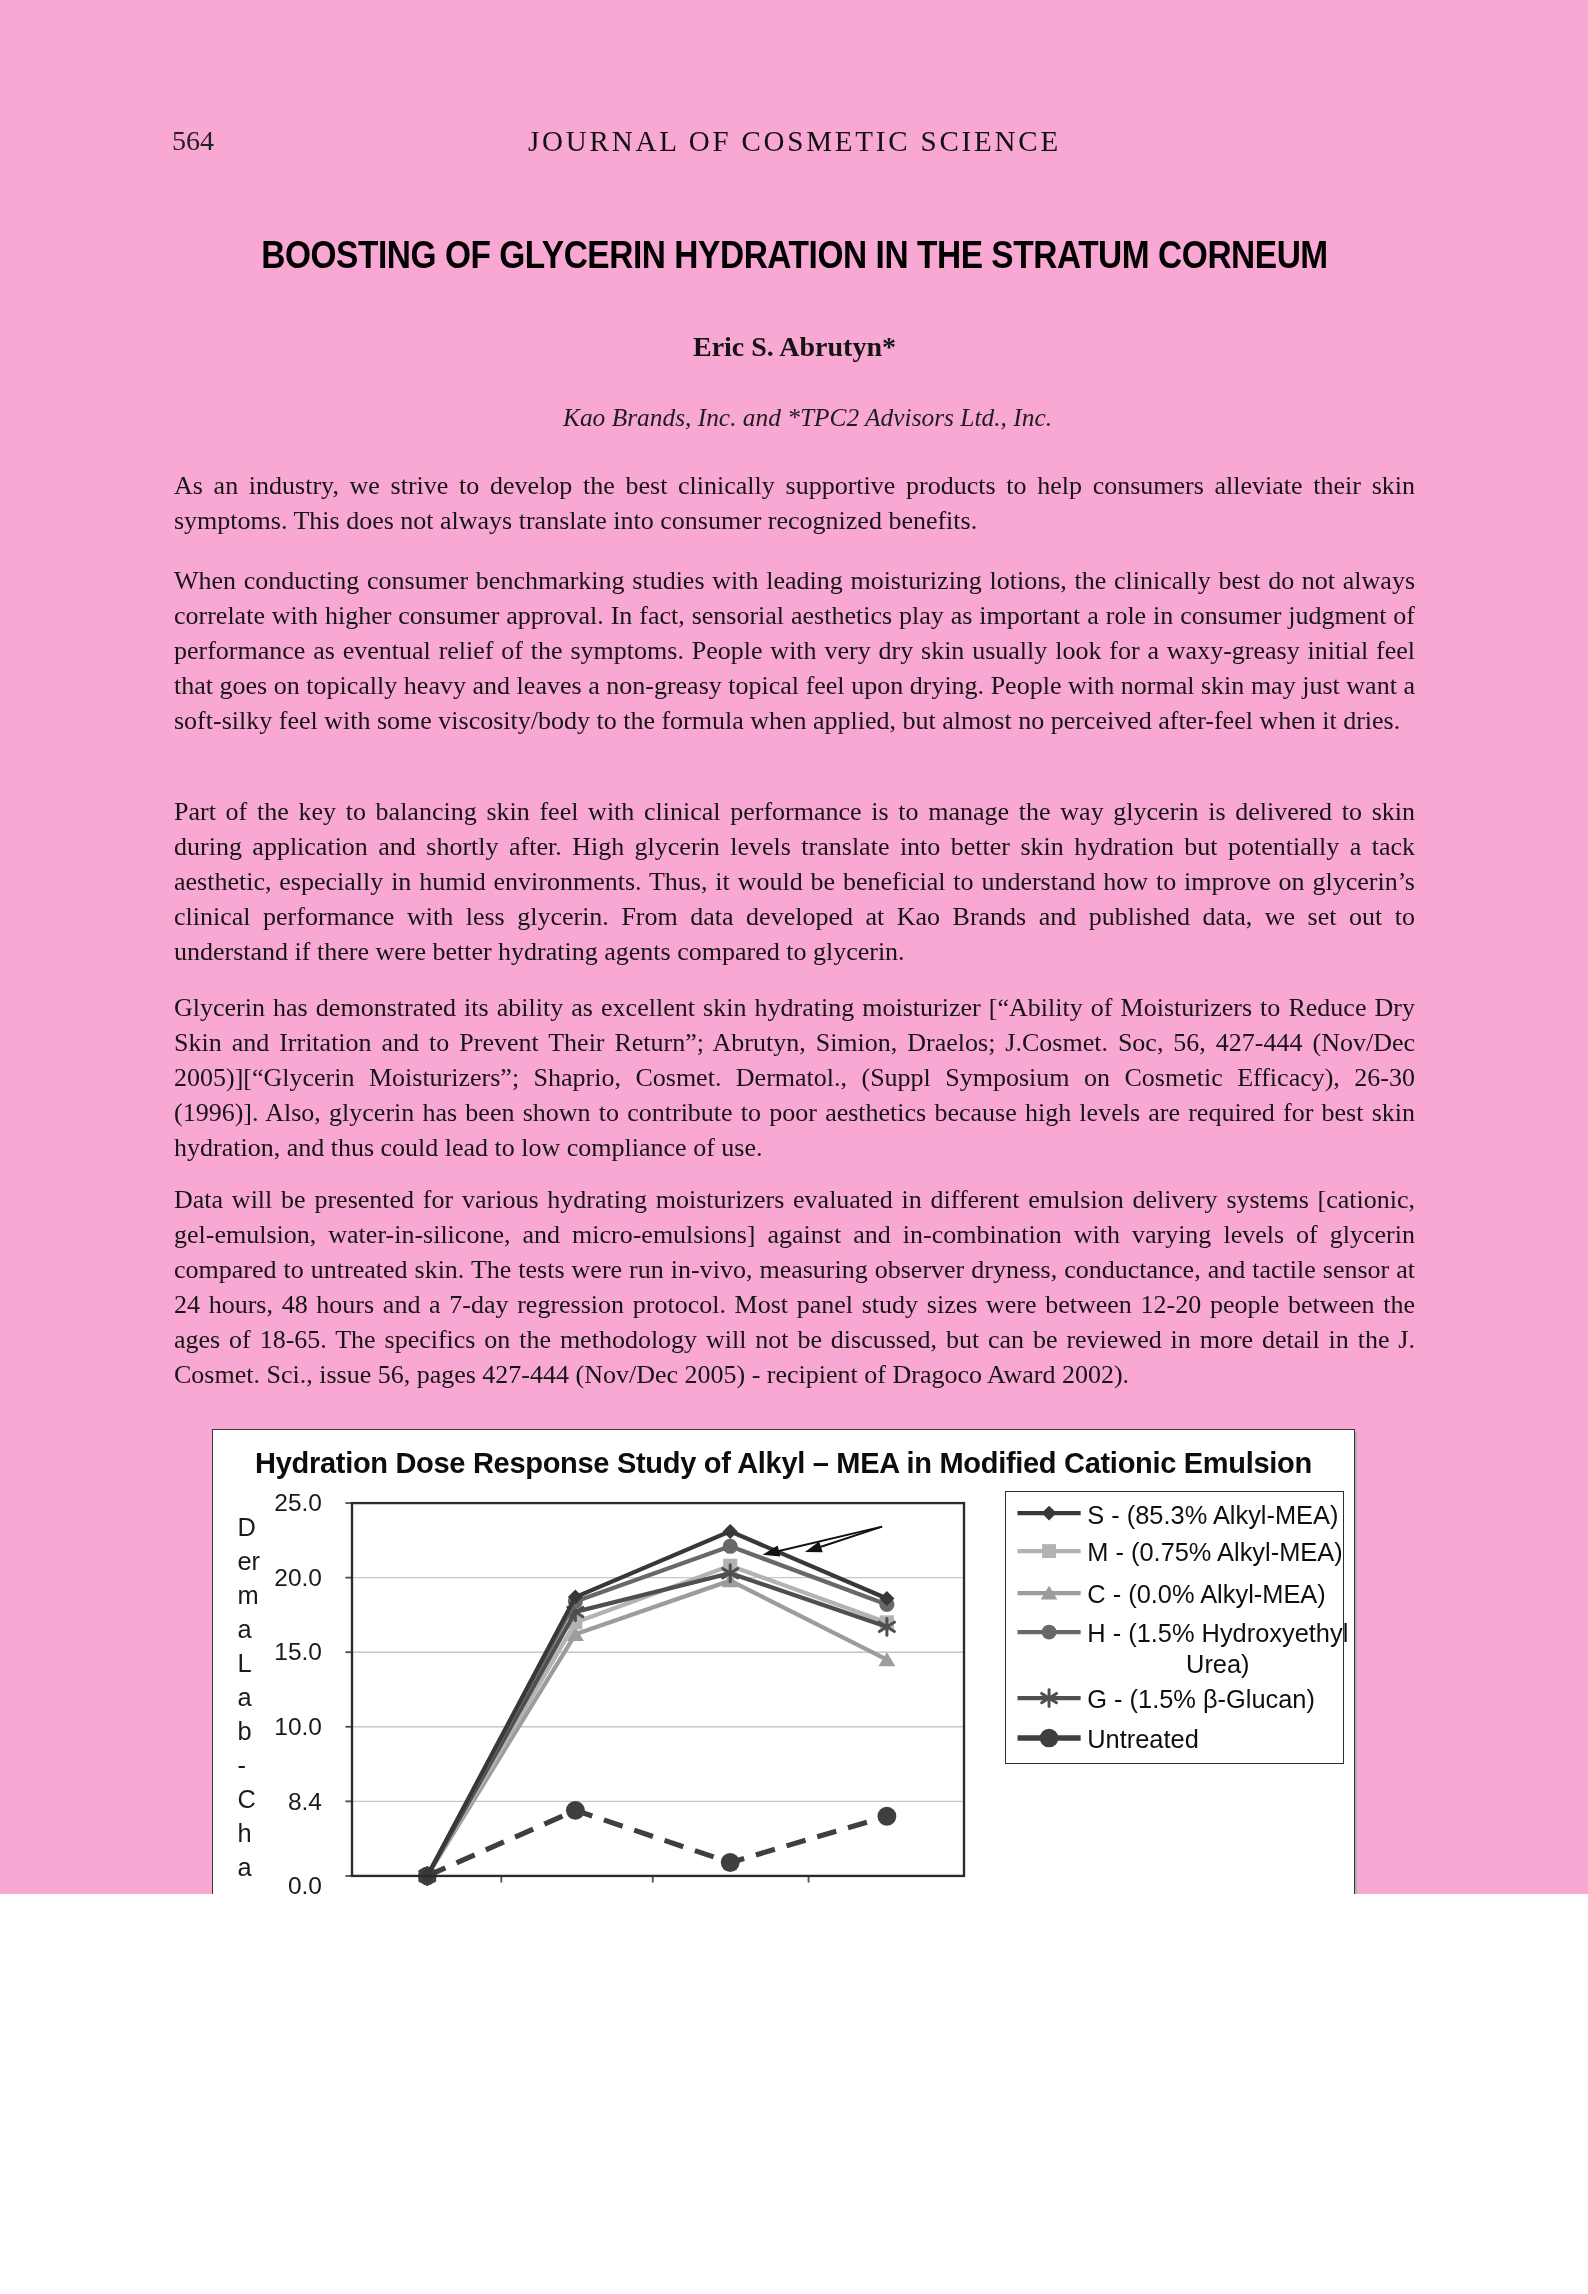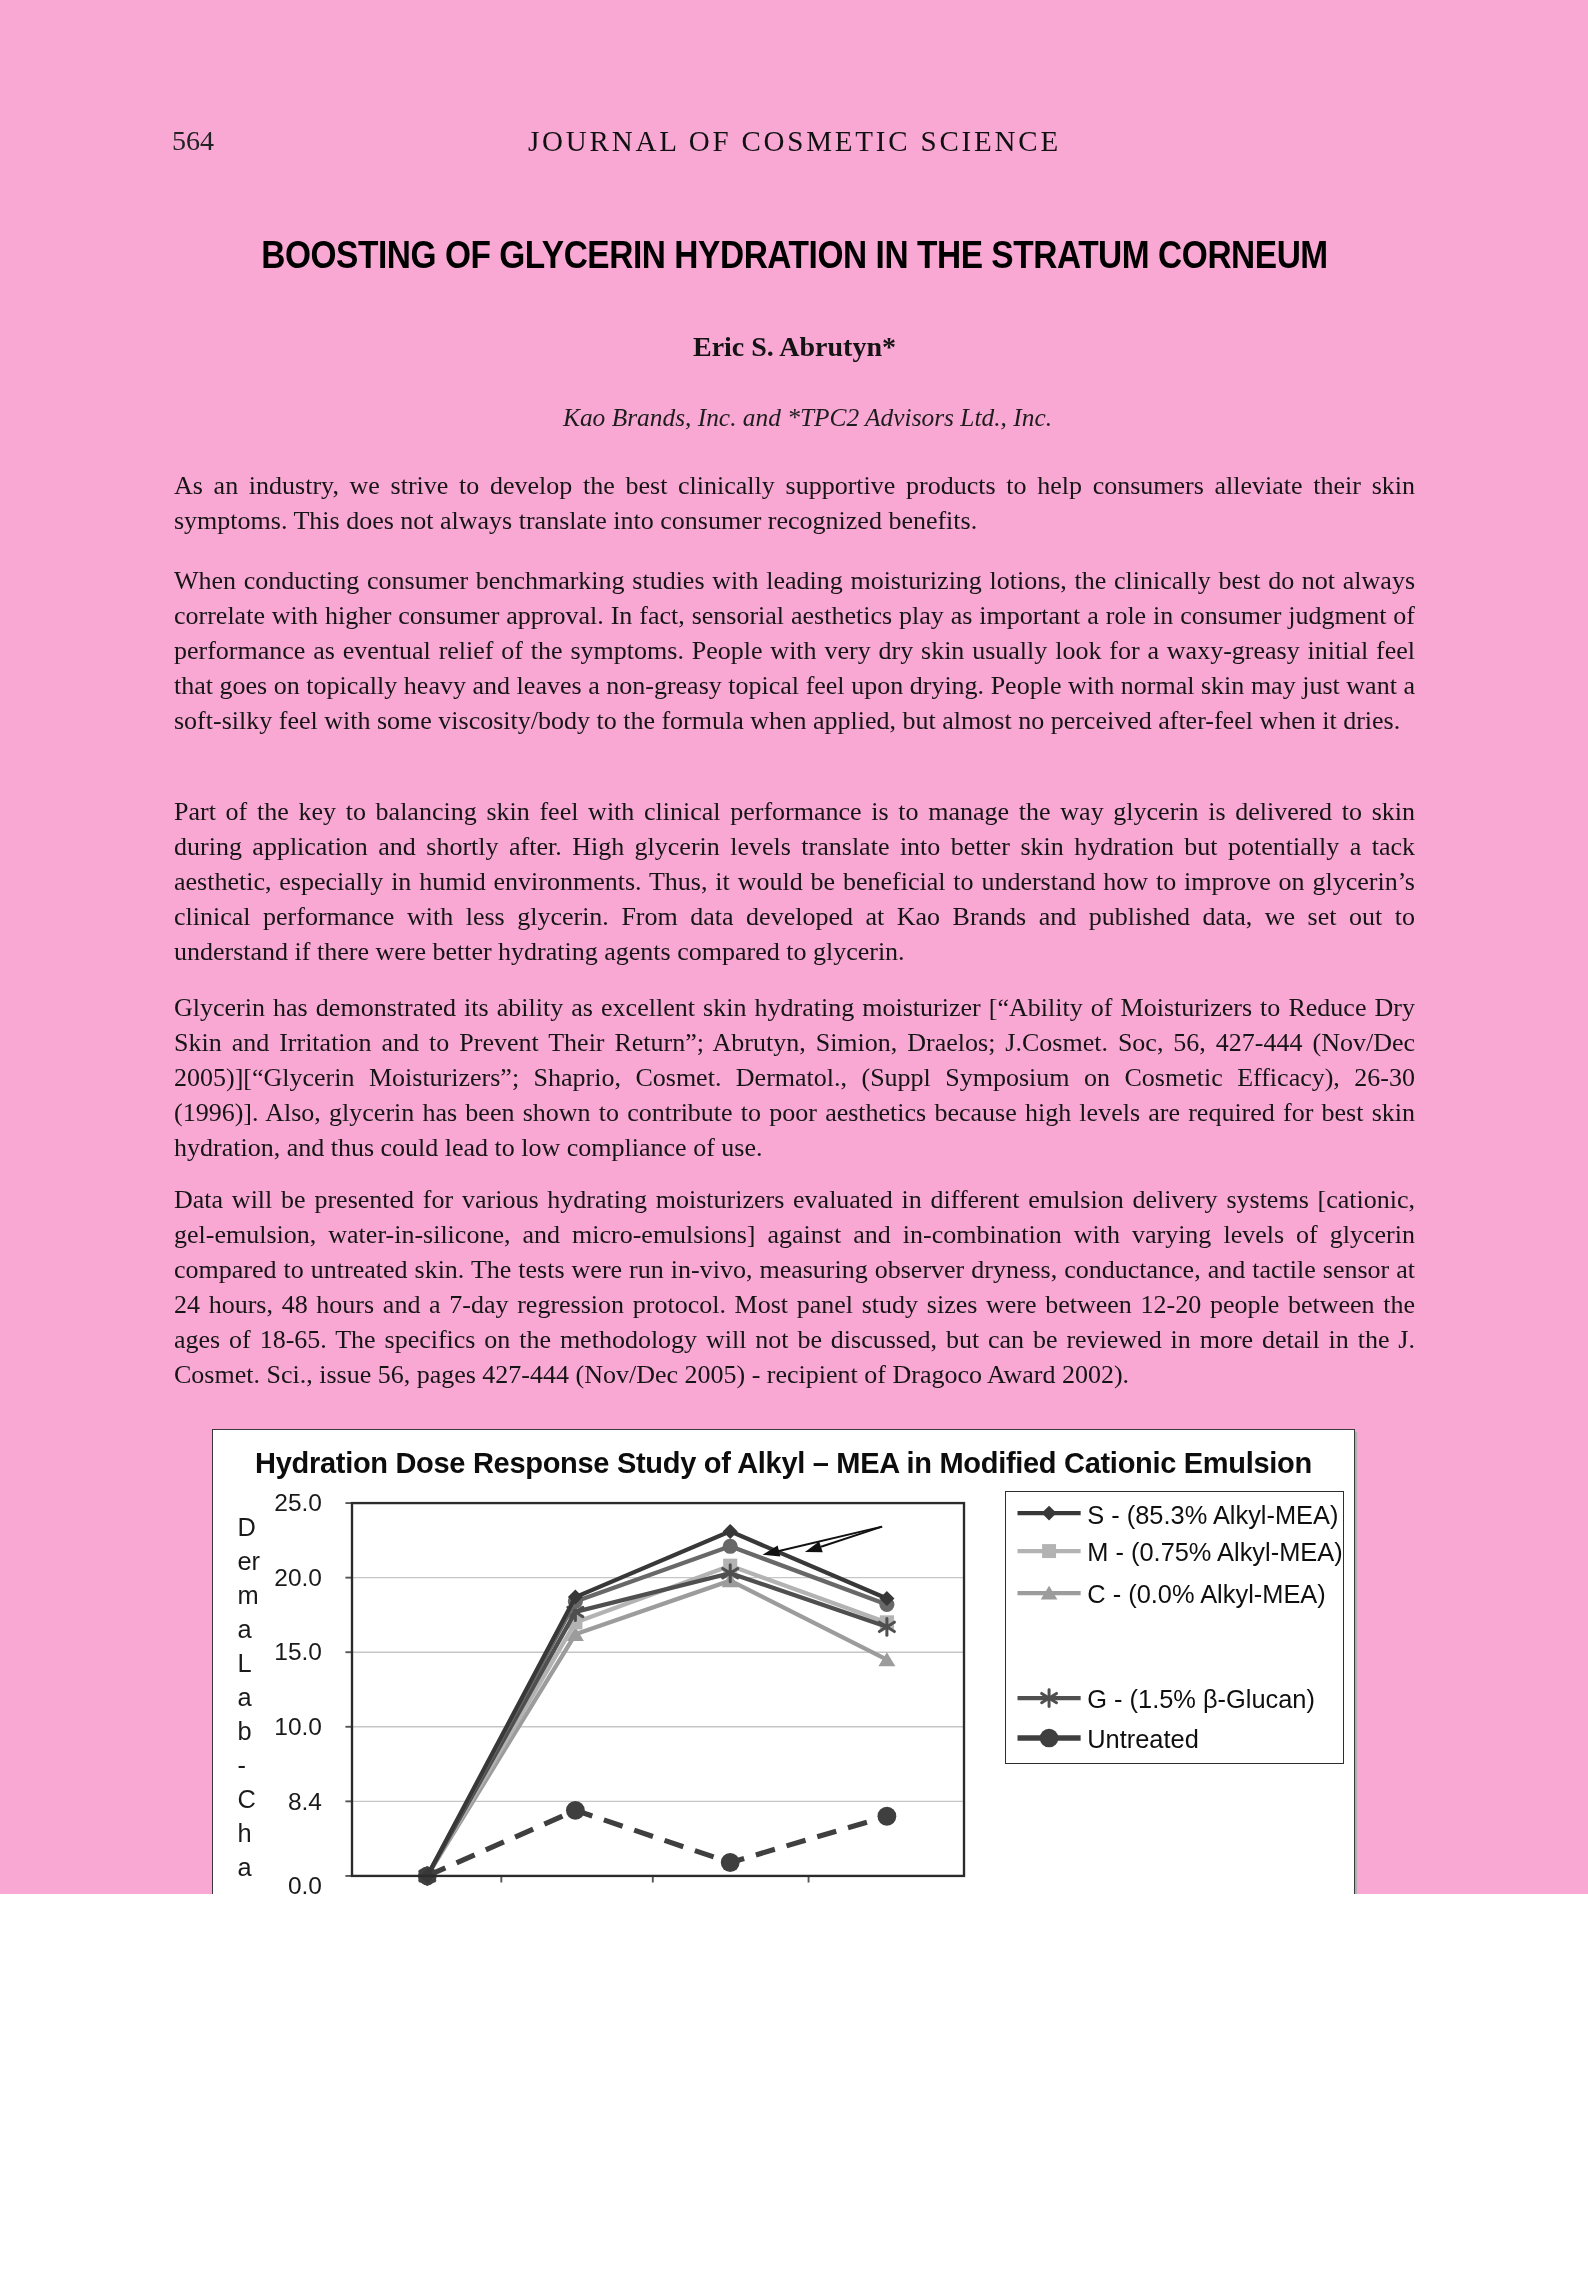--- a/index.html
+++ b/index.html
@@ -166,20 +166,30 @@
         </div>
         <div class="legend-row" style="top:87px">
        <svg class="legend-swatch" width="70" height="26" style="overflow:visible" viewBox="0 0 74 28">
        <line x1="2" y1="13" x2="70" y2="13" stroke="#9c9c9c" stroke-width="4.5"></line>
             <path d="M36 5L45 20L27 20Z" fill="#9c9c9c"></path>
           </svg>
           <div class="legend-label">
             <div class="wrapline">C - (0.0% Alkyl-MEA)</div>
           </div>
         </div>
+        <div class="legend-row" style="top:126px">
+       <svg class="legend-swatch" width="70" height="26" style="overflow:visible" viewBox="0 0 74 28">
+       <line x1="2" y1="13" x2="70" y2="13" stroke="#686868" stroke-width="4.5"></line>
+            <circle cx="36" cy="13" r="8" fill="#686868"></circle>
+          </svg>
+          <div class="legend-label">
+            <div class="wrapline">H - (1.5% Hydroxyethyl</div>
+            <div class="wrapline center">Urea)</div>
+          </div>
+        </div>
         <div class="legend-row" style="top:192px">
        <svg class="legend-swatch" width="70" height="26" style="overflow:visible" viewBox="0 0 74 28">
        <line x1="2" y1="13" x2="70" y2="13" stroke="#4f4f4f" stroke-width="4.5"></line>
             <g stroke="#4f4f4f" stroke-width="3.2" stroke-linecap="round">
       <line x1="36" y1="4" x2="36" y2="22"></line>
       <line x1="28" y1="8" x2="44" y2="18"></line>
       <line x1="28" y1="18" x2="44" y2="8"></line>
             </g>
           </svg>
           <div class="legend-label">

